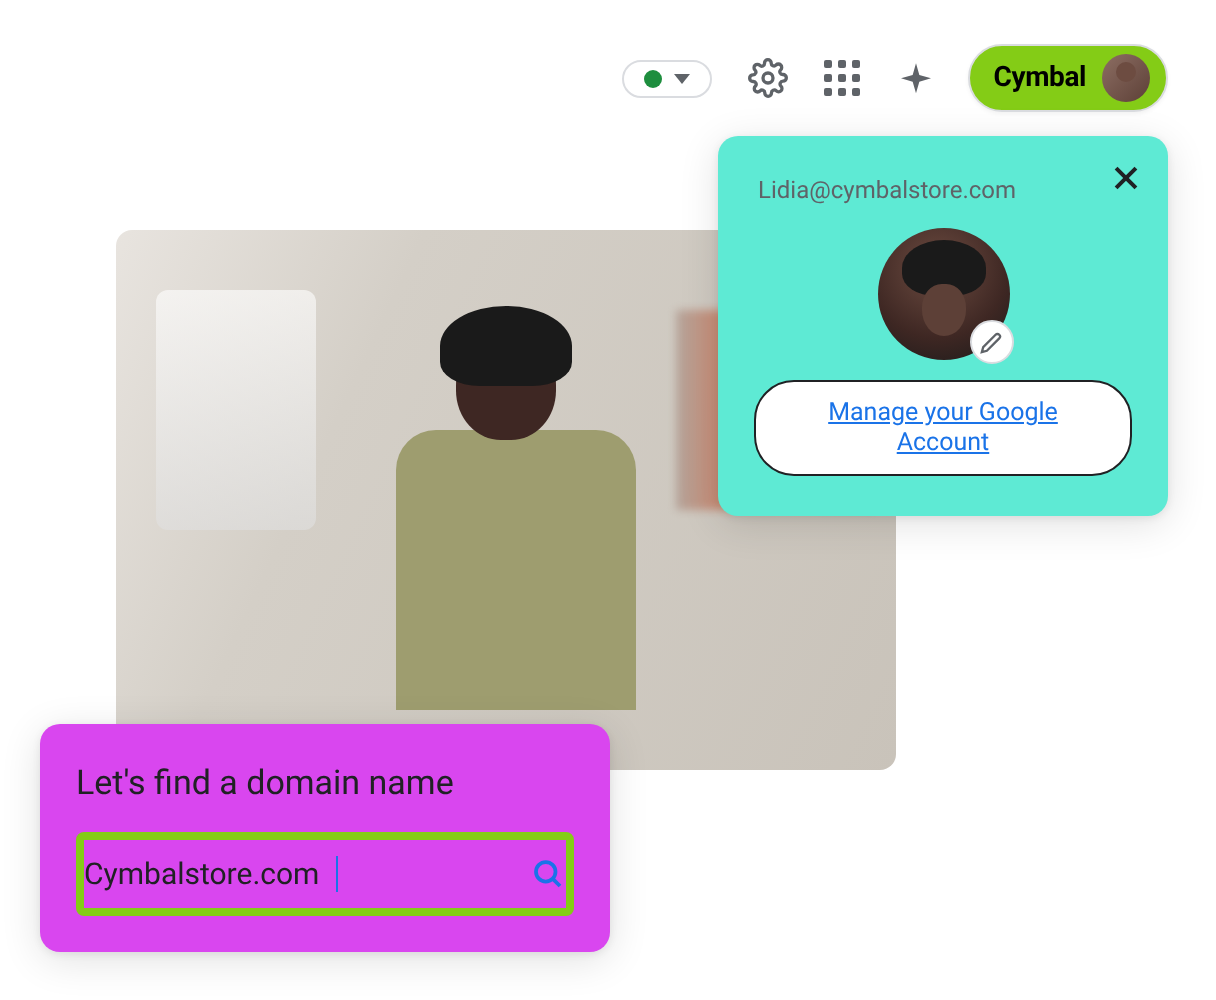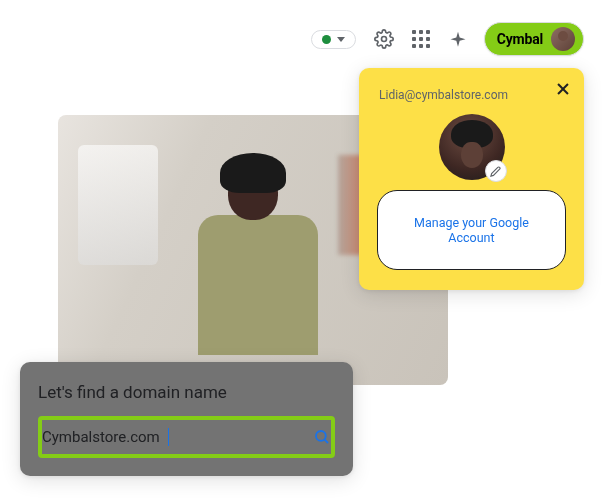--- a/index.html
+++ b/index.html
@@ -171,21 +171,21 @@
       opacity: 0.4;
       filter: blur(2px);
     }
     
     
     .account-card {
       position: absolute;
       top: 68px;
       right: 24px;
       width: 225px;
-      background: #fde047;
+      background: #5eead4;
       border-radius: 10px;
       box-shadow: 0 4px 20px rgba(0,0,0,0.12), 0 1px 4px rgba(0,0,0,0.08);
       padding: 16px 18px 20px;
       display: flex;
       flex-direction: column;
       align-items: center;
     }
     .close-x {
       position: absolute;
       top: 14px;
@@ -256,35 +256,36 @@
     }
     .greeting {
       font-size: 19px;
       color: #202124;
       margin-bottom: 14px;
       font-weight: 400;
     }
     .manage-btn {
       border: 1px solid #202124;
       border-radius: 20px;
-      padding: 24px 16px;
+      padding: 8px 16px;
       font-size: 12.5px;
       color: #1a73e8;
       background: #fff;
       cursor: pointer;
       font-family: inherit;
+      text-decoration: underline;
     }
     
     
     .domain-card {
       position: absolute;
       bottom: 24px;
       left: 20px;
-      width: 333px;
-      background: #737373;
+      width: 285px;
+      background: #d946ef;
       border-radius: 10px;
       box-shadow: 0 4px 20px rgba(0,0,0,0.12), 0 1px 4px rgba(0,0,0,0.08);
       padding: 20px 18px 18px;
     }
     .domain-title {
       font-size: 17px;
       color: #202124;
       margin-bottom: 14px;
       font-weight: 400;
     }

